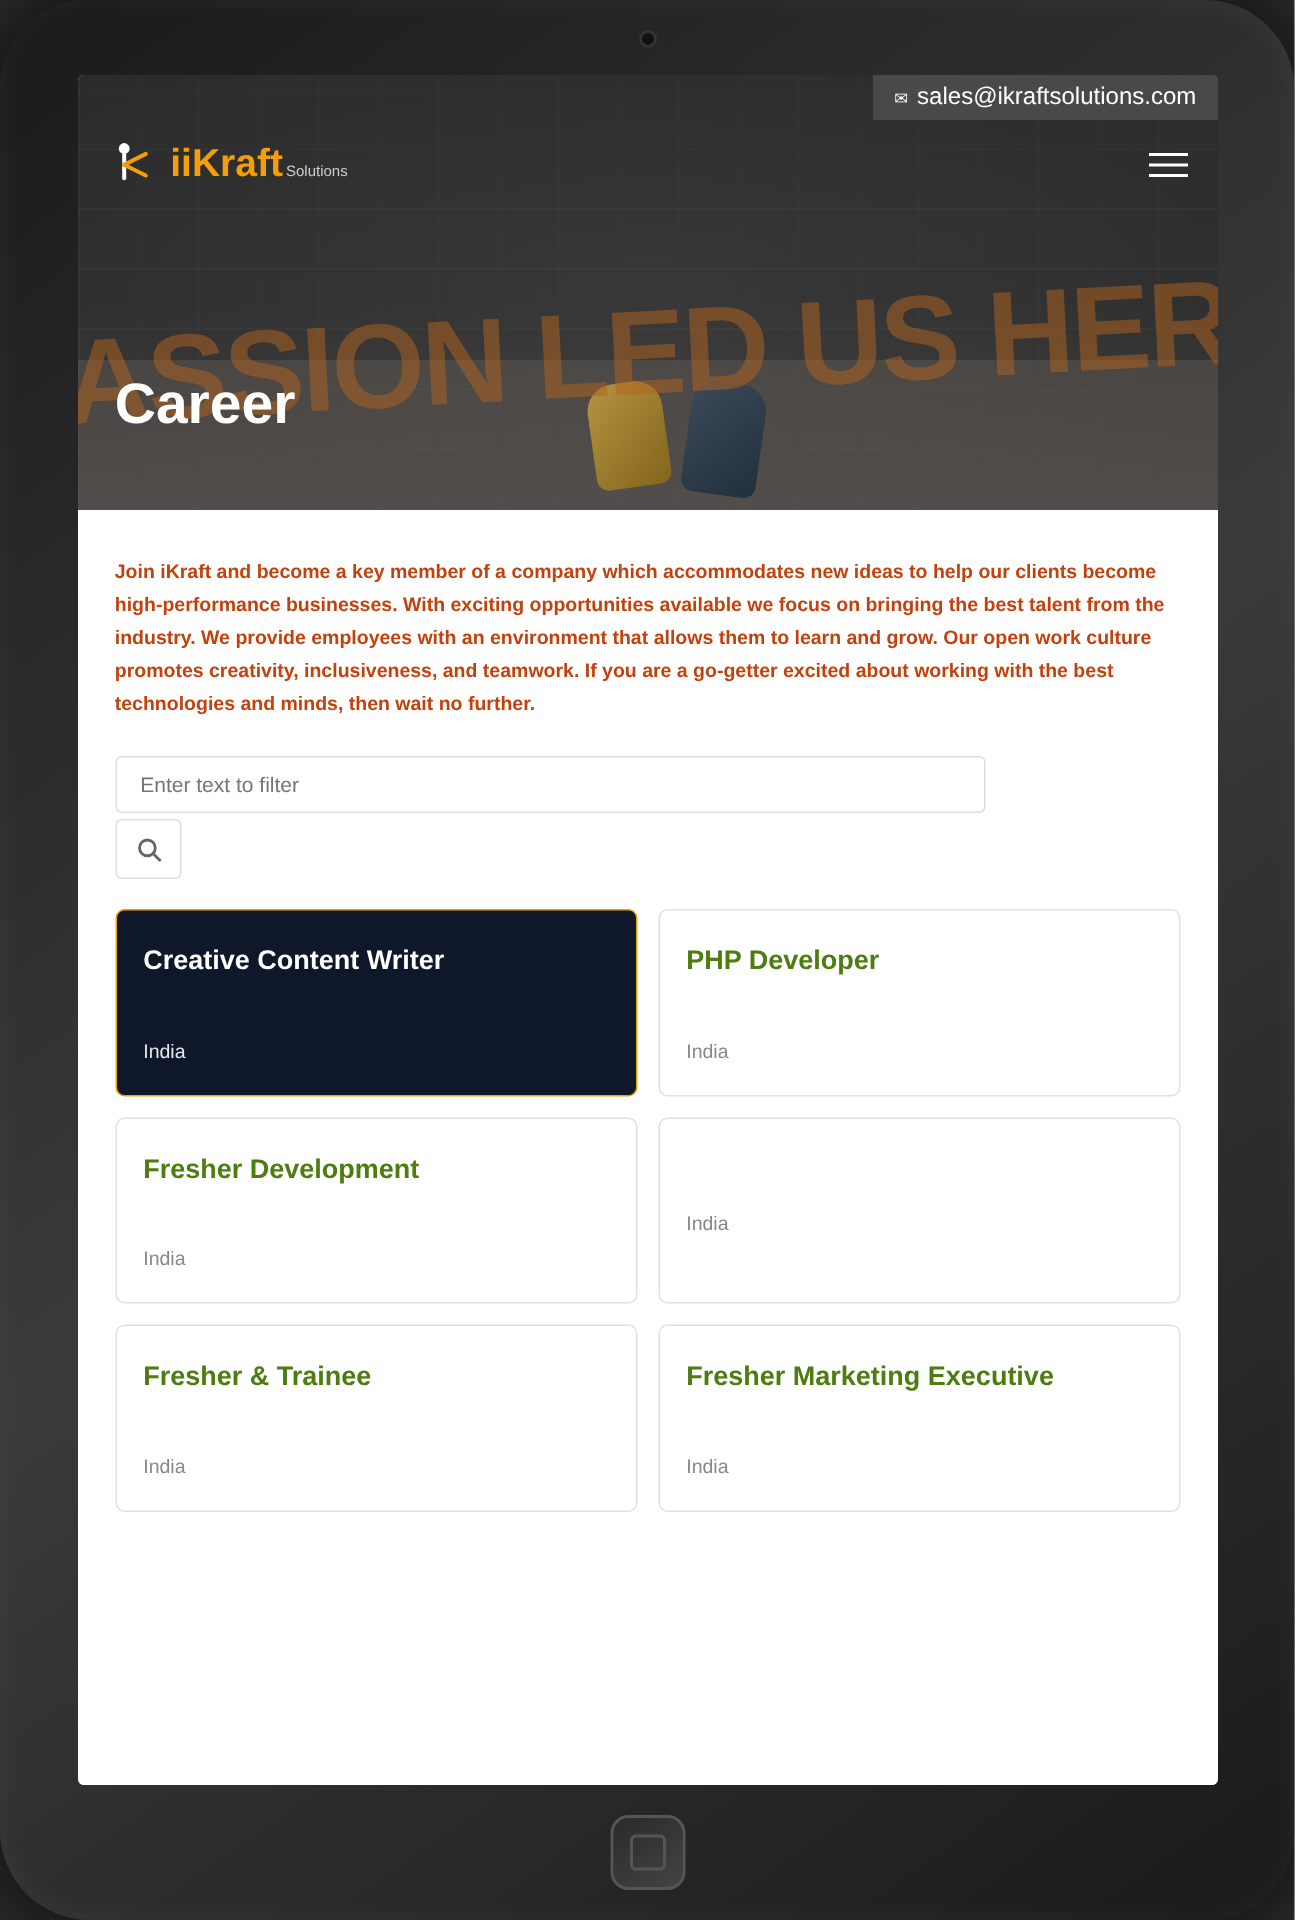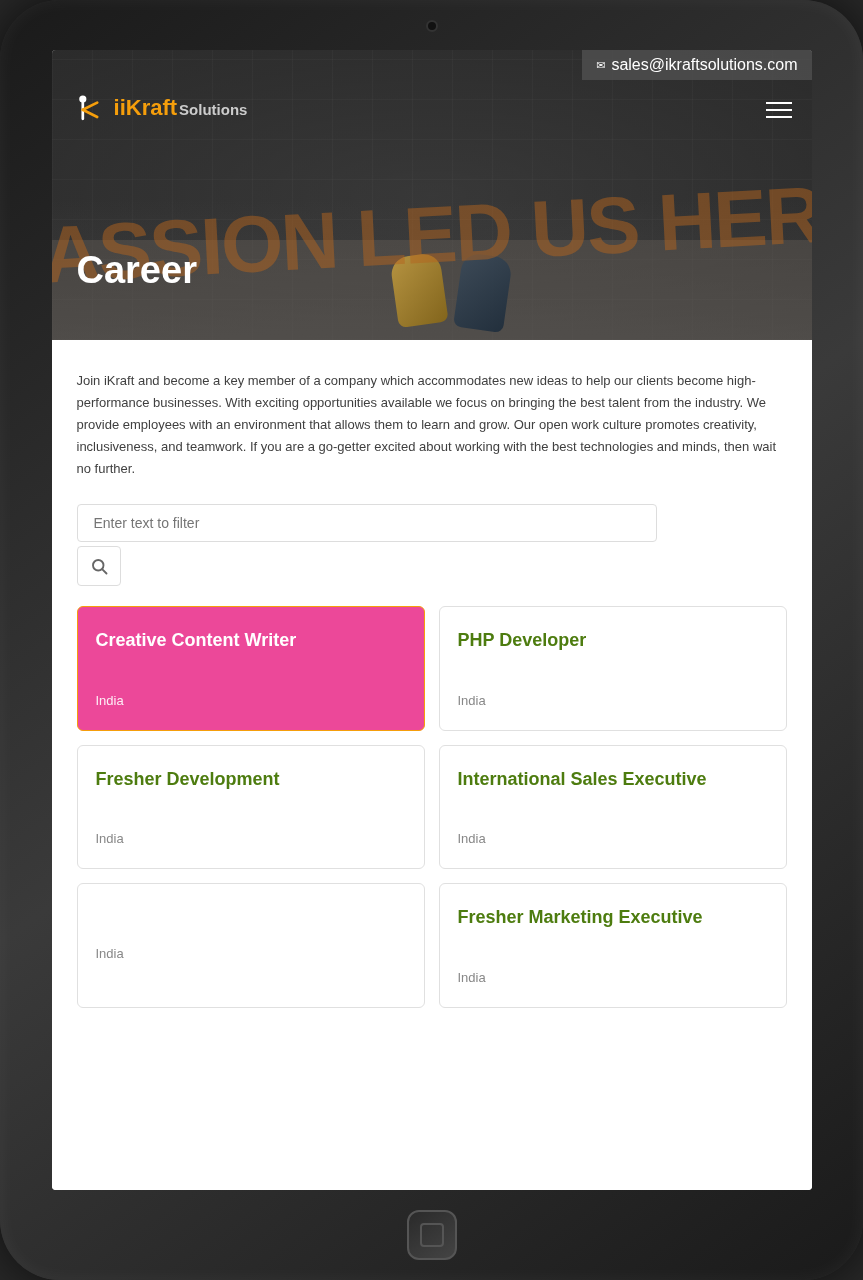--- a/index.html
+++ b/index.html
@@ -126,32 +126,32 @@
     }
 
     .logo-text {
       display: flex;
       align-items: baseline;
       gap: 2px;
     }
 
     .logo-ikraft {
       color: #fff;
-      font-size: 22px;
+      font-size: 26px;
       font-weight: 700;
     }
 
     .logo-ikraft span {
       color: #f59e0b;
     }
 
     .logo-solutions {
       color: #ccc;
-      font-size: 15px;
-      font-weight: 700;
+      font-size: 10px;
+      font-weight: 400;
     }
 
     .hamburger {
       position: absolute;
       top: 52px;
       right: 20px;
       display: flex;
       flex-direction: column;
       gap: 5px;
       cursor: pointer;
@@ -174,24 +174,25 @@
 
     
     .content {
       background: #fff;
       padding: 30px 25px 20px;
       overflow-y: auto;
       flex: 1;
     }
 
     .intro-text {
-      color: #404040;
+      color: #c2410c;
       font-size: 13px;
       line-height: 1.7;
       margin-bottom: 24px;
+      font-weight: bold;
     }
 
     .filter-section {
       margin-bottom: 20px;
     }
 
     .filter-input-wrap {
       position: relative;
       margin-bottom: 0;
     }
@@ -233,21 +234,21 @@
 
     .job-card {
       border: 1px solid #e0e0e0;
       border-radius: 6px;
       padding: 22px 18px;
       cursor: pointer;
       background: #fff;
     }
 
     .job-card.active {
-      background: #ec4899;
+      background: #0f172a;
       border-color: #f59e0b;
     }
 
     .job-card.active .job-title {
       color: #fff;
     }
 
     .job-card.active .job-location {
       color: #fff;
     }
@@ -365,24 +366,24 @@
     </div>
           <div class="job-card">
       <div class="job-title">PHP Developer</div>
       <div class="job-location">India</div>
     </div>
           <div class="job-card">
       <div class="job-title">Fresher Development</div>
       <div class="job-location">India</div>
     </div>
           <div class="job-card">
-      <div class="job-title">International Sales Executive</div>
-      <div class="job-location">India</div>
-    </div>
-          <div class="job-card">
+      <div class="job-location">India</div>
+    </div>
+          <div class="job-card">
+      <div class="job-title">Fresher &amp; Trainee</div>
       <div class="job-location">India</div>
     </div>
           <div class="job-card">
       <div class="job-title">Fresher Marketing Executive</div>
       <div class="job-location">India</div>
     </div>
         </div>
 
     </div>
   </div>

